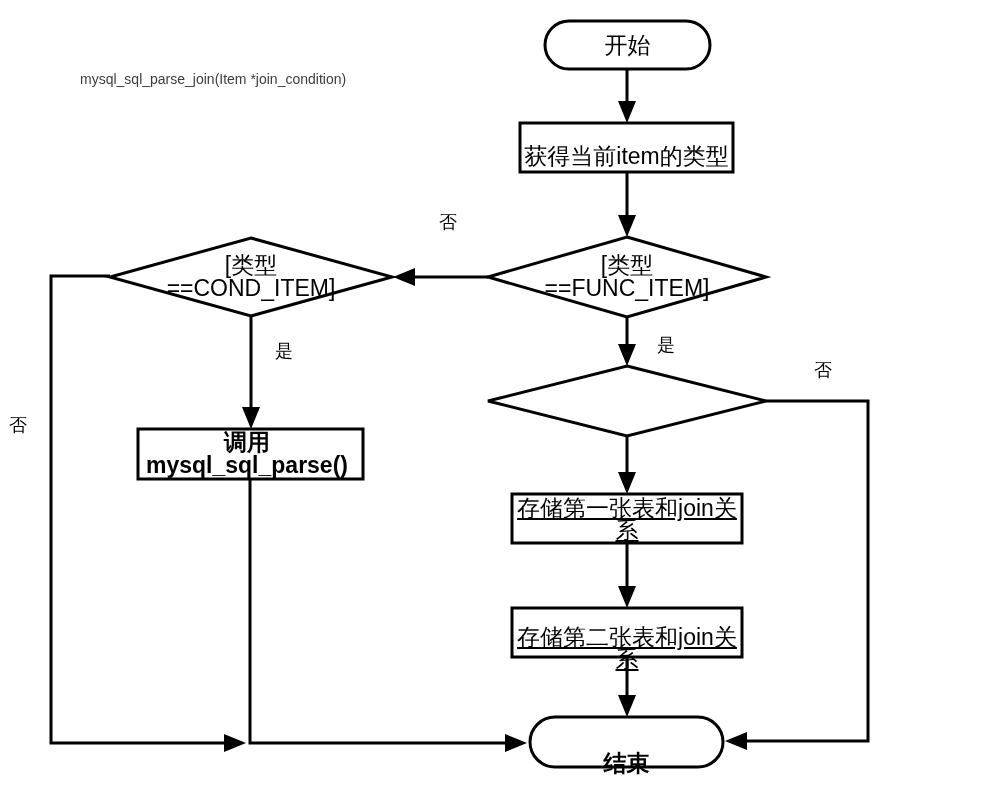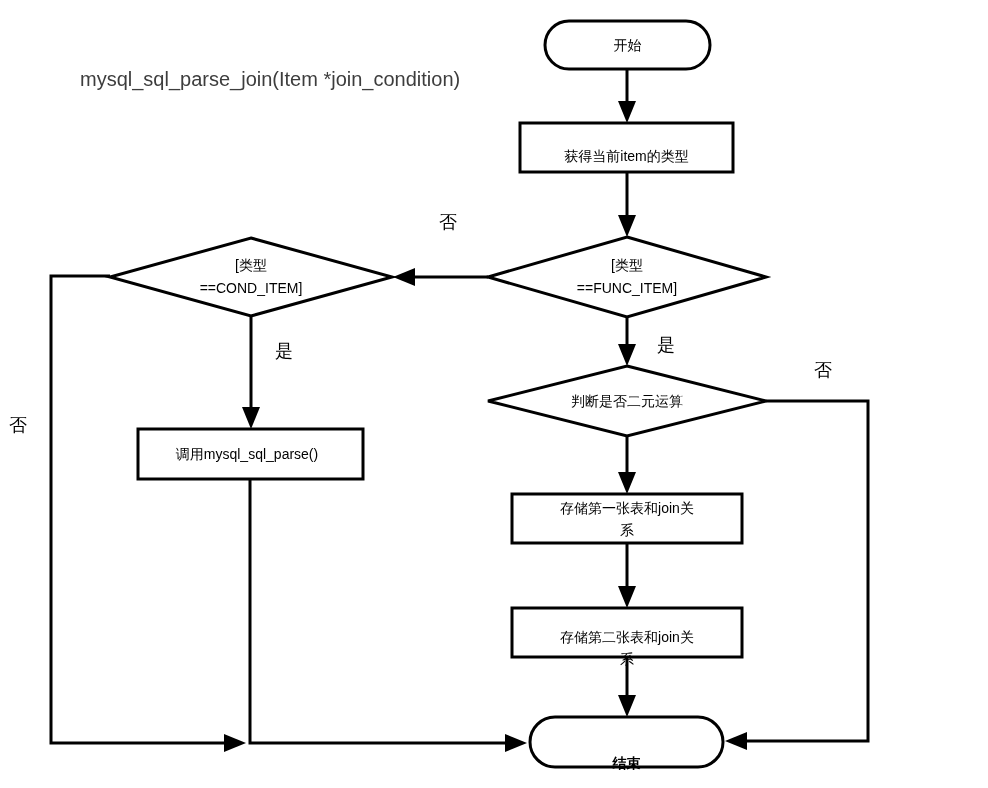--- a/index.html
+++ b/index.html
@@ -23,40 +23,40 @@
   .shape { fill: var(--c-fill); stroke: var(--c-line); stroke-width: 3; }
   .edge  { stroke: var(--c-line); stroke-width: 3; fill: none; }
   .arrowhead { fill: var(--c-line); stroke: none; }
   .node-label {
     position: absolute;
     display: flex;
     align-items: center;
     justify-content: center;
     text-align: center;
     color: var(--c-text);
-    font-size: 14px;
+    font-size: 23px;
     line-height: 23px;
     white-space: pre-line;
   }
-  .store-label { line-height: 22px; }
+  .store-label { line-height: 22px; text-decoration: underline; }
   .edge-label {
     position: absolute;
     width: 36px;
     text-align: center;
     color: var(--c-text);
     font-size: 18px;
     line-height: 22px;
   }
   .fn-title {
     position: absolute;
     left: 80px;
     top: 67px;
     width: 400px;
     color: var(--c-title_text);
-    font-size: 20px;
+    font-size: 14px;
     line-height: 24px;
   }
 </style>
 </head>
 <body>
 
 <div class="canvas">
 
   <svg class="diagram-svg" width="988" height="788" viewBox="0 0 988 788">
     <g>
@@ -113,23 +113,22 @@
   <div class="node-label" style="left:545px; top:21px; width:165px; height:48px;">开始</div>
 
   <div class="node-label" style="left:520px; top:123px; width:213px; height:67px;">获得当前item的类型</div>
 
   <div class="node-label" style="left:488px; top:237px; width:278px; height:80px;">[类型
 ==FUNC_ITEM]</div>
 
   <div class="node-label" style="left:110px; top:238px; width:282px; height:78px;">[类型
 ==COND_ITEM]</div>
 
-  <div class="node-label" style="left:488px; top:366px; width:278px; height:70px;">判断是否二元运算</div>
 
-  <div class="node-label" style="left:138px; top:429px; width:218px; height:50px;">调用mysql_sql_parse()</div>
+  <div class="node-label" style="left:138px; top:429px; width:218px; height:50px;font-weight:bold;">调用mysql_sql_parse()</div>
 
   <div class="node-label store-label" style="left:512px; top:494px; width:230px; height:49px;">存储第一张表和join关
 系</div>
 
   <div class="node-label store-label" style="left:512px; top:608px; width:230px; height:49px;margin-top:15px;">存储第二张表和join关
 系</div>
 
   <div class="node-label" style="left:530px; top:732px; width:193px; height:62px;font-weight:bold;">结束</div>
 
   <div class="edge-label" style="left:430px; top:211px;">否</div>

